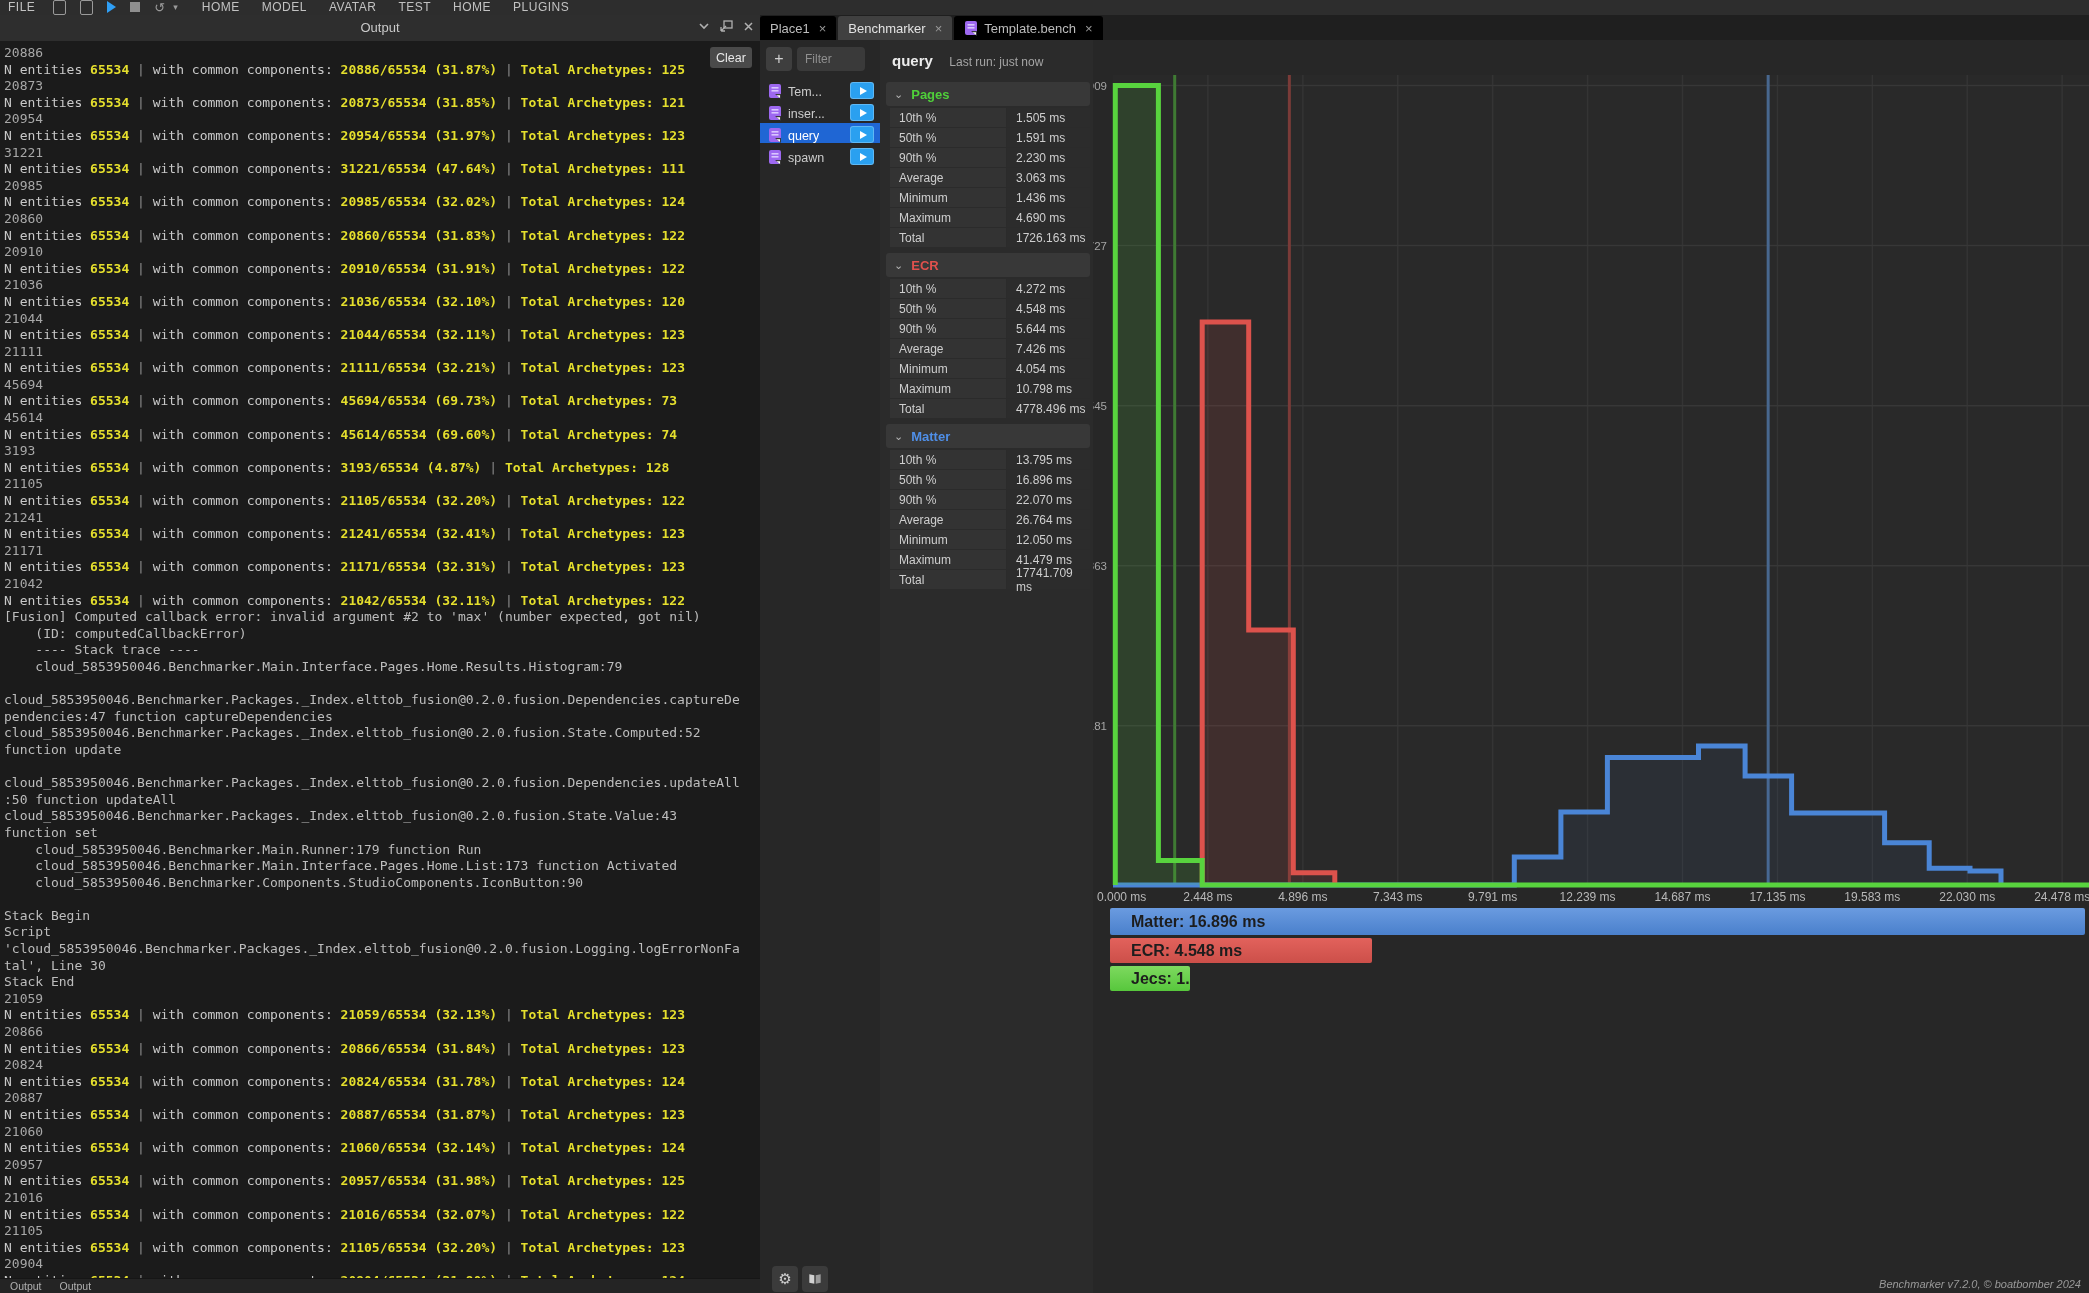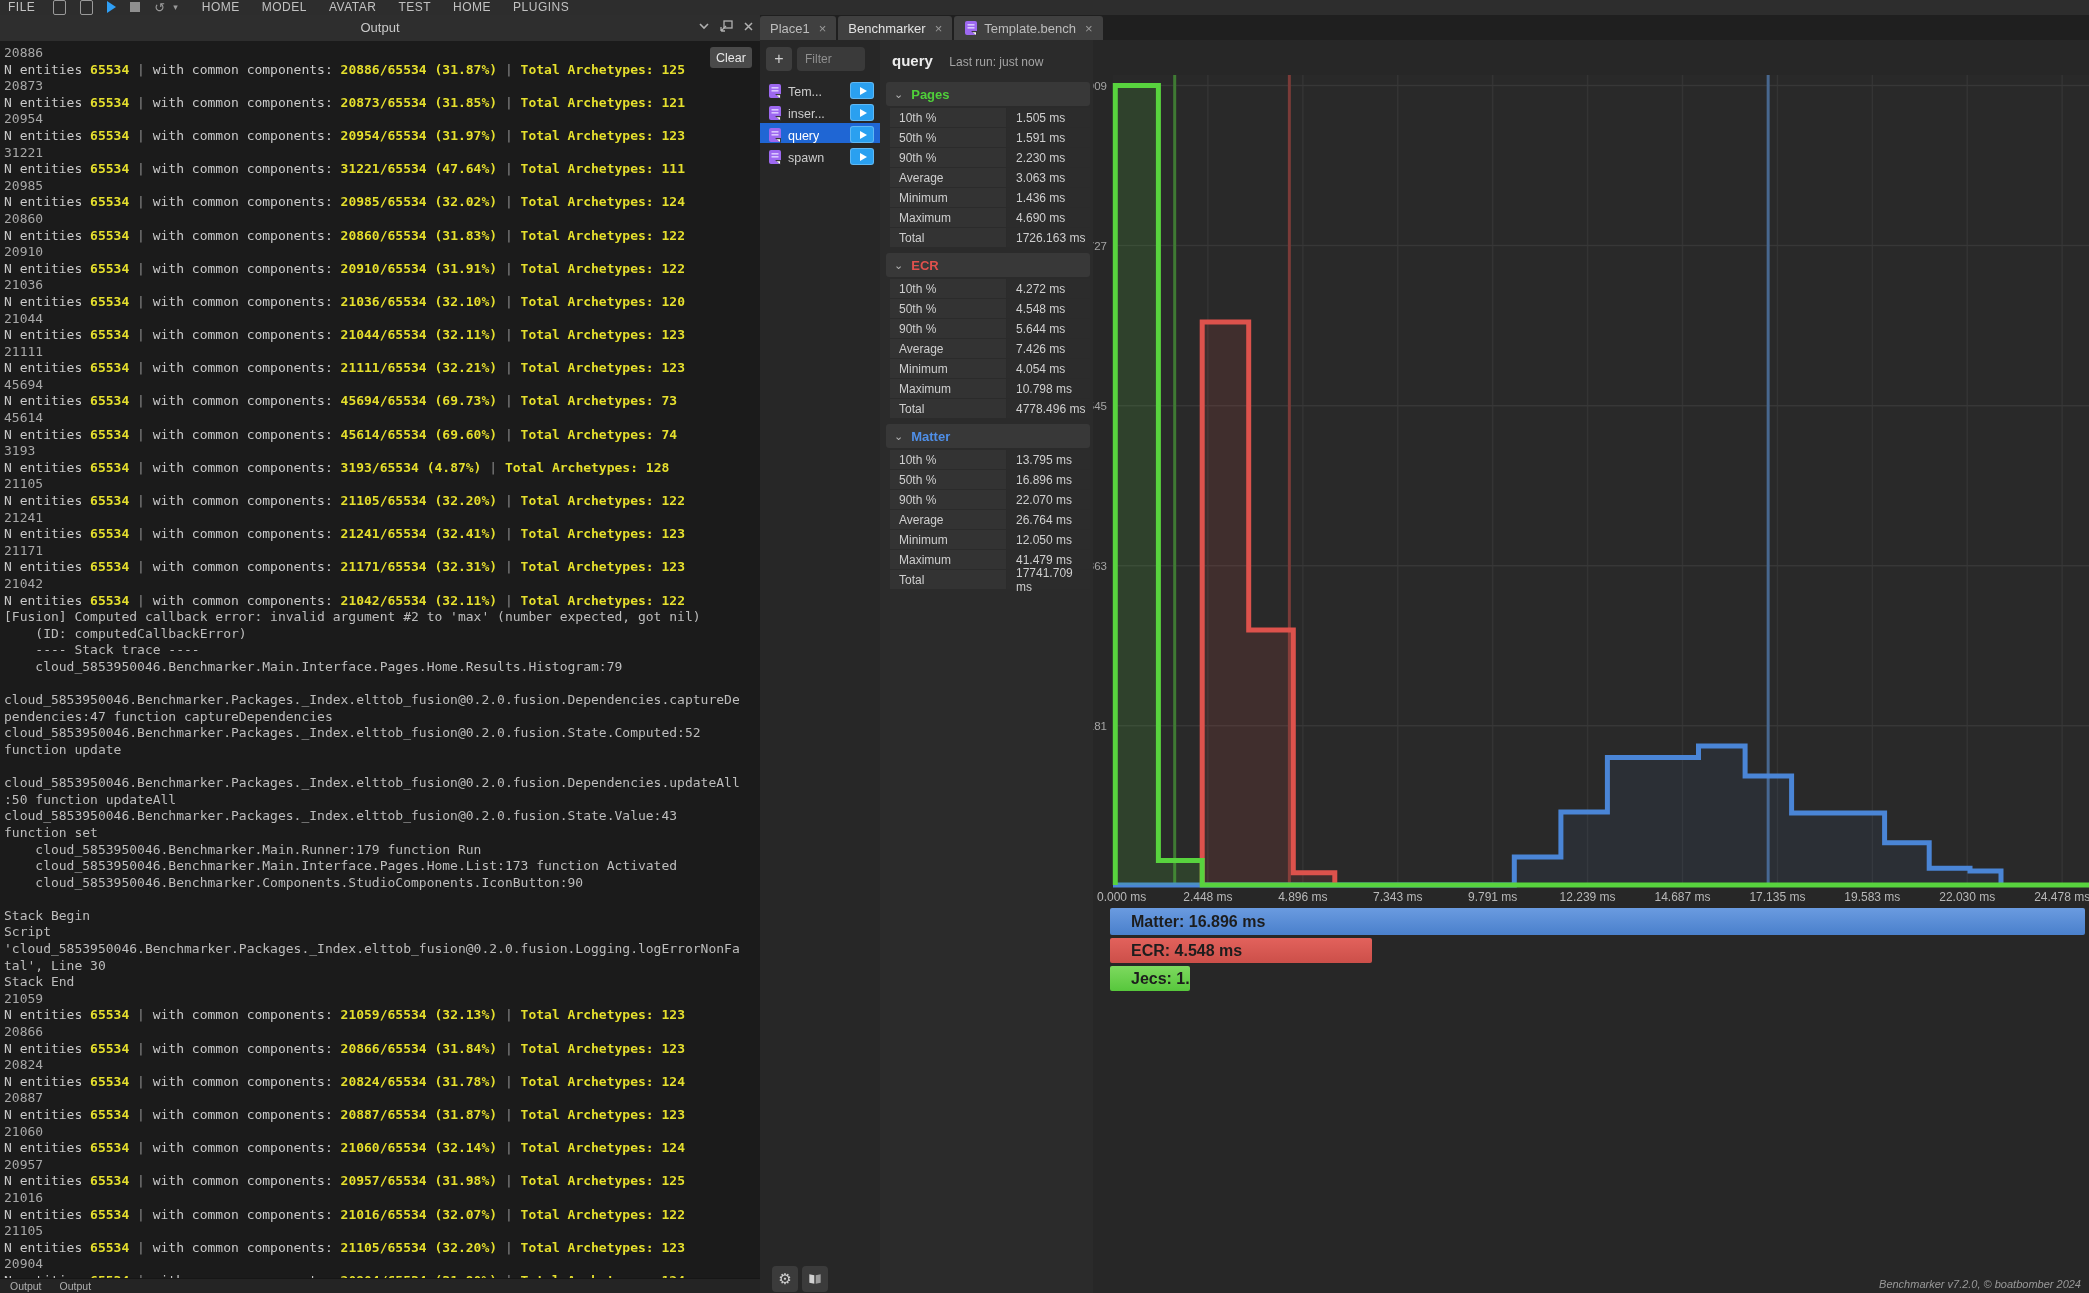--- a/index.html
+++ b/index.html
@@ -33,21 +33,21 @@
   .t-num{color:#a8a8a8;}
   .t-y{color:#e5df2d;font-weight:bold;}
   .t-sep{color:#8a8a8a;}
   .t-err{color:#bdbdbd;}
   #dock-tabs{position:absolute;left:0;bottom:0;width:100%;height:14px;background:#242424;display:flex;
              align-items:center;gap:18px;padding-left:10px;border-top:1px solid #161616;}
   #dock-tabs span{color:#b0b0b0;font-size:10.5px;}
   
   #doc-tabs{position:absolute;left:760px;top:15px;width:1329px;height:25px;background:#1f1f1f;
             display:flex;align-items:flex-end;border-bottom:1px solid #171717;}
-  .dtab{display:flex;align-items:center;height:24px;padding:0 10px;margin-right:2px;background:#404040;
+  .dtab{display:flex;align-items:center;height:24px;padding:0 10px;margin-right:2px;background:#000000;
         border-radius:3px 3px 0 0;color:#bdbdbd;font-size:13px;white-space:nowrap;}
   .dtab.active{background:#404040;color:#e3e3e3;}
   .dtab .x{margin-left:9px;color:#9a9a9a;font-size:13px;}
   .dtab .sicon{margin-right:6px;}
   
   #scripts-panel{position:absolute;left:760px;top:40px;width:120px;bottom:0;background:#272727;
                  border-right:1px solid #1c1c1c;}
   #scripts-toolbar{display:flex;gap:5px;padding:7px 5px 0 6px;}
   #add-btn{width:26px;height:24px;background:#3e3e3e;border:none;border-radius:4px;color:#cfcfcf;
            font-size:16px;line-height:16px;}

